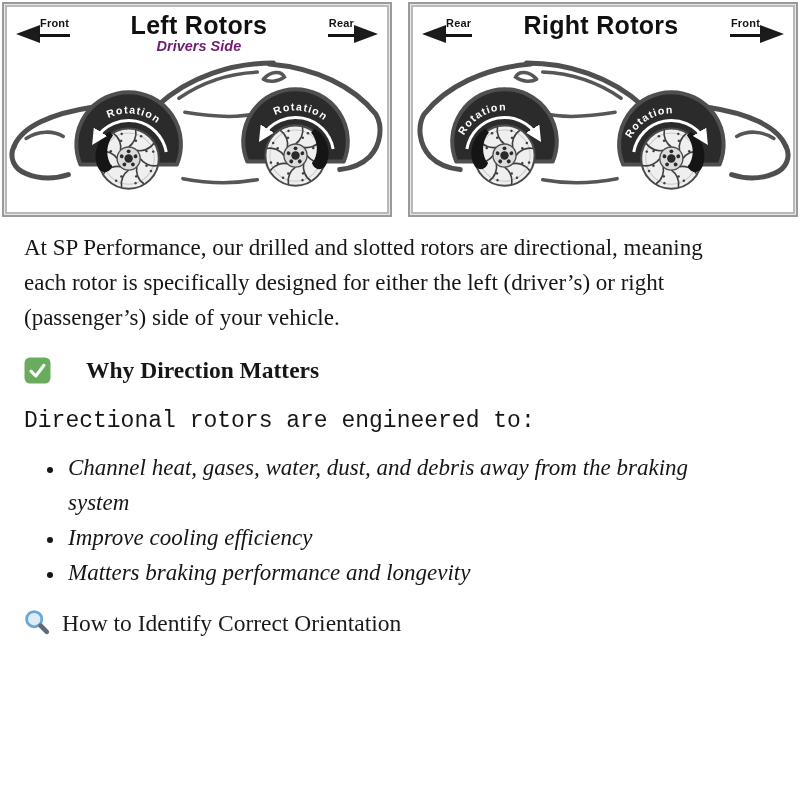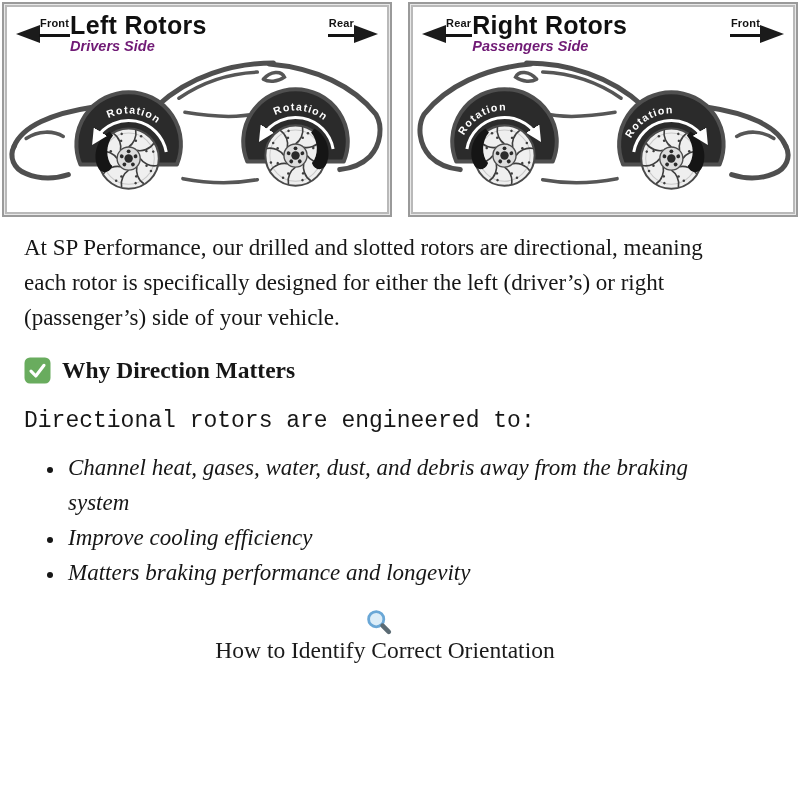--- a/index.html
+++ b/index.html
@@ -10,39 +10,39 @@
   .figure { display:flex; gap:16px; margin:2px 2px 13px 2px; }
   .panel { flex:1 1 0; border:2px solid #9a9a9a; box-shadow:inset 0 0 0 1px #e8e8e8, inset 0 0 0 3px #b9b9b9; background:#fff; padding:2px; }
   .panel-head { display:grid; grid-template-columns:auto 1fr auto; align-items:flex-start;
     padding:7px 10px 0 10px; font-family:"Liberation Sans", sans-serif; height:46px; }
   .dir { display:flex; align-items:flex-start; }
   .dir .lbl { font-weight:bold; font-size:11px; line-height:20px; color:#131313;
     border-bottom:3px solid #131313; padding:0 1px 1px 1px; letter-spacing:.2px; }
   .tri { width:0; height:0; border-top:9px solid transparent; border-bottom:9px solid transparent; margin-top:12px; }
   .tri-left  { border-right:24px solid #1b1b1b; margin-right:-1px; }
   .tri-right { border-left:24px solid #1b1b1b; margin-left:-1px; }
-  .panel-titles { }
+  .panel-titles { text-align:center; }
   .panel-title { font-size:25px; font-weight:bold; line-height:25px; color:#101010; letter-spacing:.3px; }
   .panel-sub { font-size:14.5px; font-weight:bold; font-style:italic; line-height:16px; color:#701a75; }
   .car-svg { display:block; width:100%; height:auto; }
   .rot { font-family:"Liberation Sans", sans-serif; font-size:10.5px; font-weight:bold;
     fill:#ffffff; letter-spacing:1.2px; }
   .bs { fill:none; stroke:#4f4f4f; stroke-width:5; stroke-linecap:round; }
   .bs-thin { fill:none; stroke:#565656; stroke-width:3.5; stroke-linecap:round; }
   .slot { stroke:#3e3e3e; stroke-width:1.6; fill:none; }
   .hole { fill:#3e3e3e; }
   .arrowline { fill:none; stroke:#ffffff; stroke-width:3; }
 
   
   .article { padding:0 54px 10px 24px; }
   .intro { font-size:23px; line-height:35px; margin:13px 0 21px 0; }
   .h-bold { font-size:23.5px; font-weight:bold; line-height:29px; margin:0 0 19px 0;
-    display:flex; align-items:center; }
+    display:flex; align-items:center;gap:24px; }
   .h-reg { font-size:23.5px; font-weight:normal; line-height:29px; margin:2px 0 23px 0;
-    display:flex; align-items:center; color:#1a1a1a;flex-direction:column; }
+    display:flex; color:#1a1a1a; }
   .h-icon { display:inline-flex; margin-right:11px; flex:0 0 auto; }
   .lead { font-size:23px; line-height:35px; margin:0 0 11px 0;font-family:Liberation Mono, monospace; }
   ul { list-style:disc; padding-left:41px; margin:0 0 19px 0;font-style:italic; }
   li { font-size:23px; line-height:35px; padding-left:3px; }
   li::marker { font-size:19px; }
   .ul-last { margin-bottom:0; }
 </style>
 </head>
 <body>
 
@@ -137,21 +137,20 @@
   </div>
 
   <div class="panel">
     <div class="panel-head">
       <div class="dir">
         <span class="tri tri-left"></span>
         <span class="lbl">Rear</span>
       </div>
       <div class="panel-titles">
         <div class="panel-title">Right Rotors</div>
-        <div class="panel-sub">Passengers Side</div>
       </div>
       <div class="dir">
         <span class="lbl">Front</span>
         <span class="tri tri-right"></span>
       </div>
     </div>
     <svg class="car-svg" viewBox="0 0 380 160">
       <g transform="translate(380,0) scale(-1,1)">
           <use href="#carBody"></use>
         </g>

